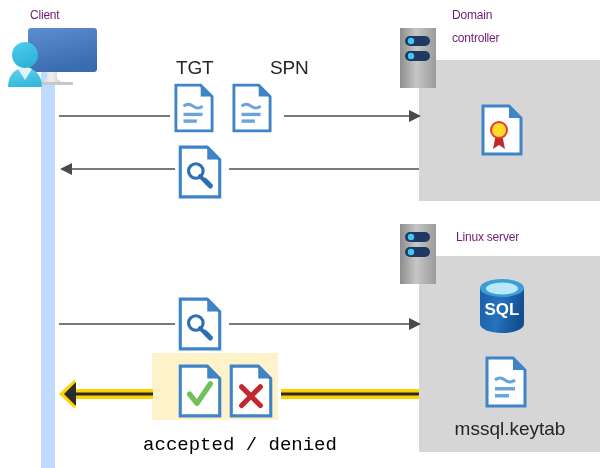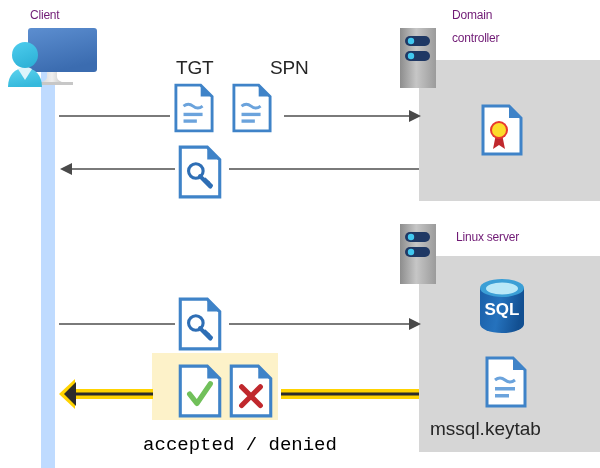--- a/index.html
+++ b/index.html
@@ -38,21 +38,21 @@
   }
   #tgt-label { left: 176px; top: 57px; }
   #spn-label { left: 234px; top: 57px; margin-left: 36px; }
   #accepted-denied-label {
     left: 140px; top: 434px;
     width: 200px; text-align: center;
     font-size: 19px; color: #000000; font-family: Liberation Mono, monospace;
   }
   #keytab-label {
     left: 430px; top: 418px;
-    width: 160px; 
+    width: 160px; text-align: center;
     font-size: 19px; color: #262626;
   }
 
   
   .gray-panel { background: #d6d6d6; }
   #dc-panel    { left: 419px; top: 60px;  width: 181px; height: 141px; }
   #linux-panel { left: 419px; top: 256px; width: 181px; height: 196px; }
 
   
   #client-lifeline {

